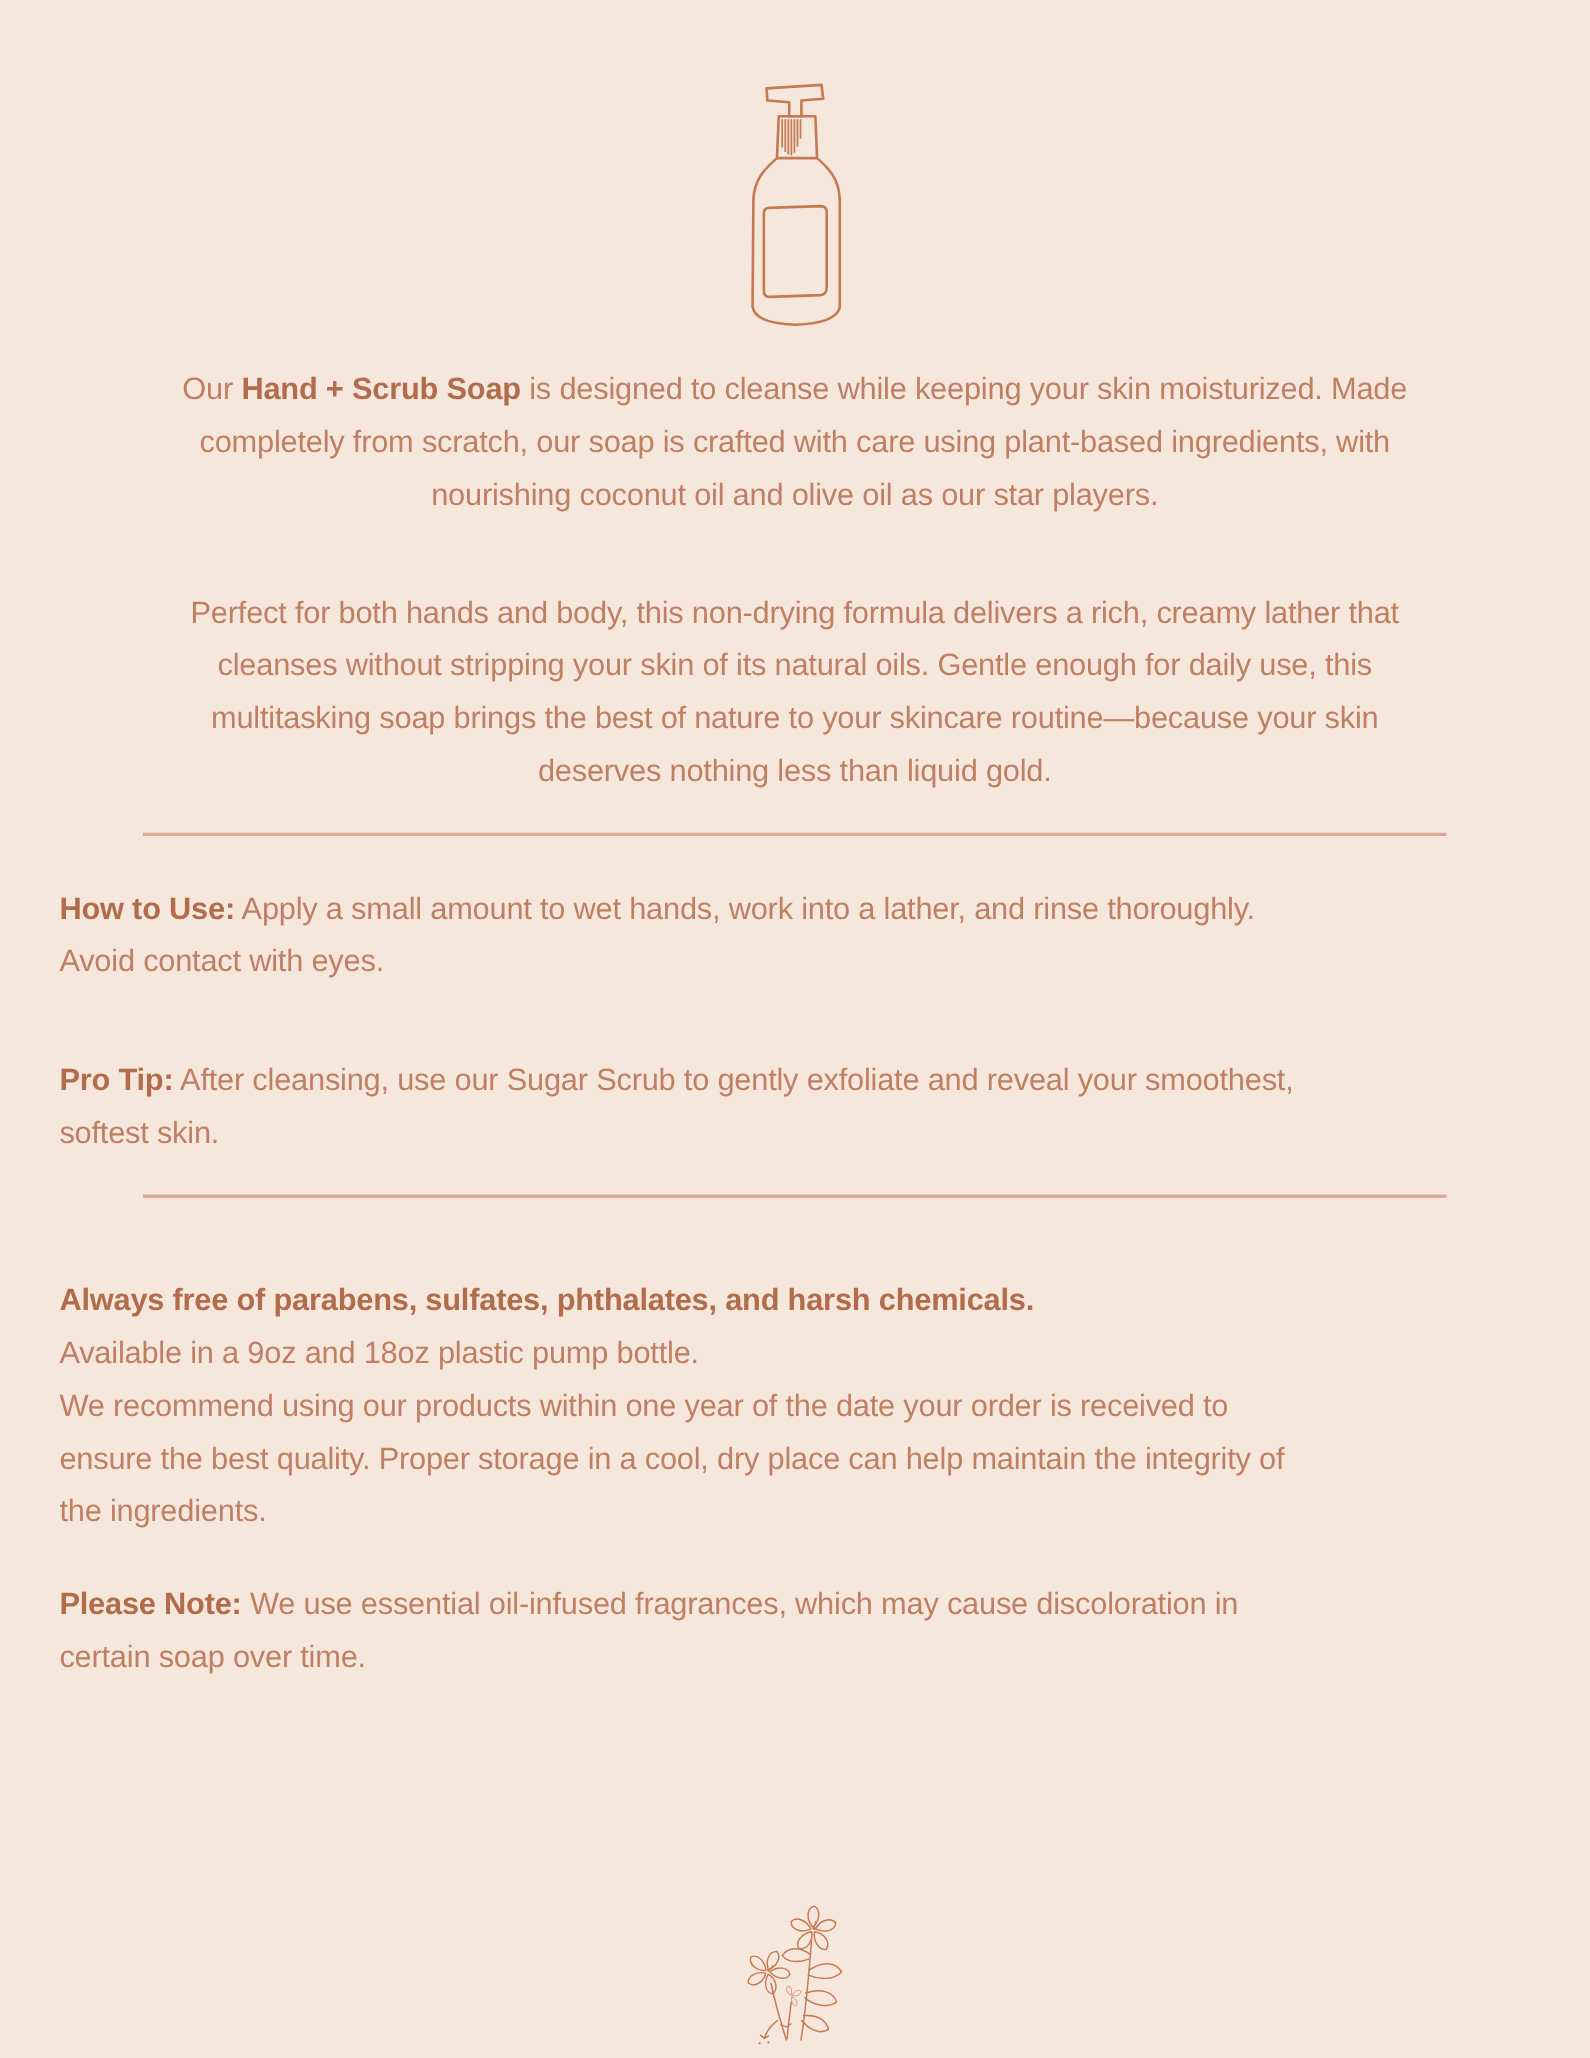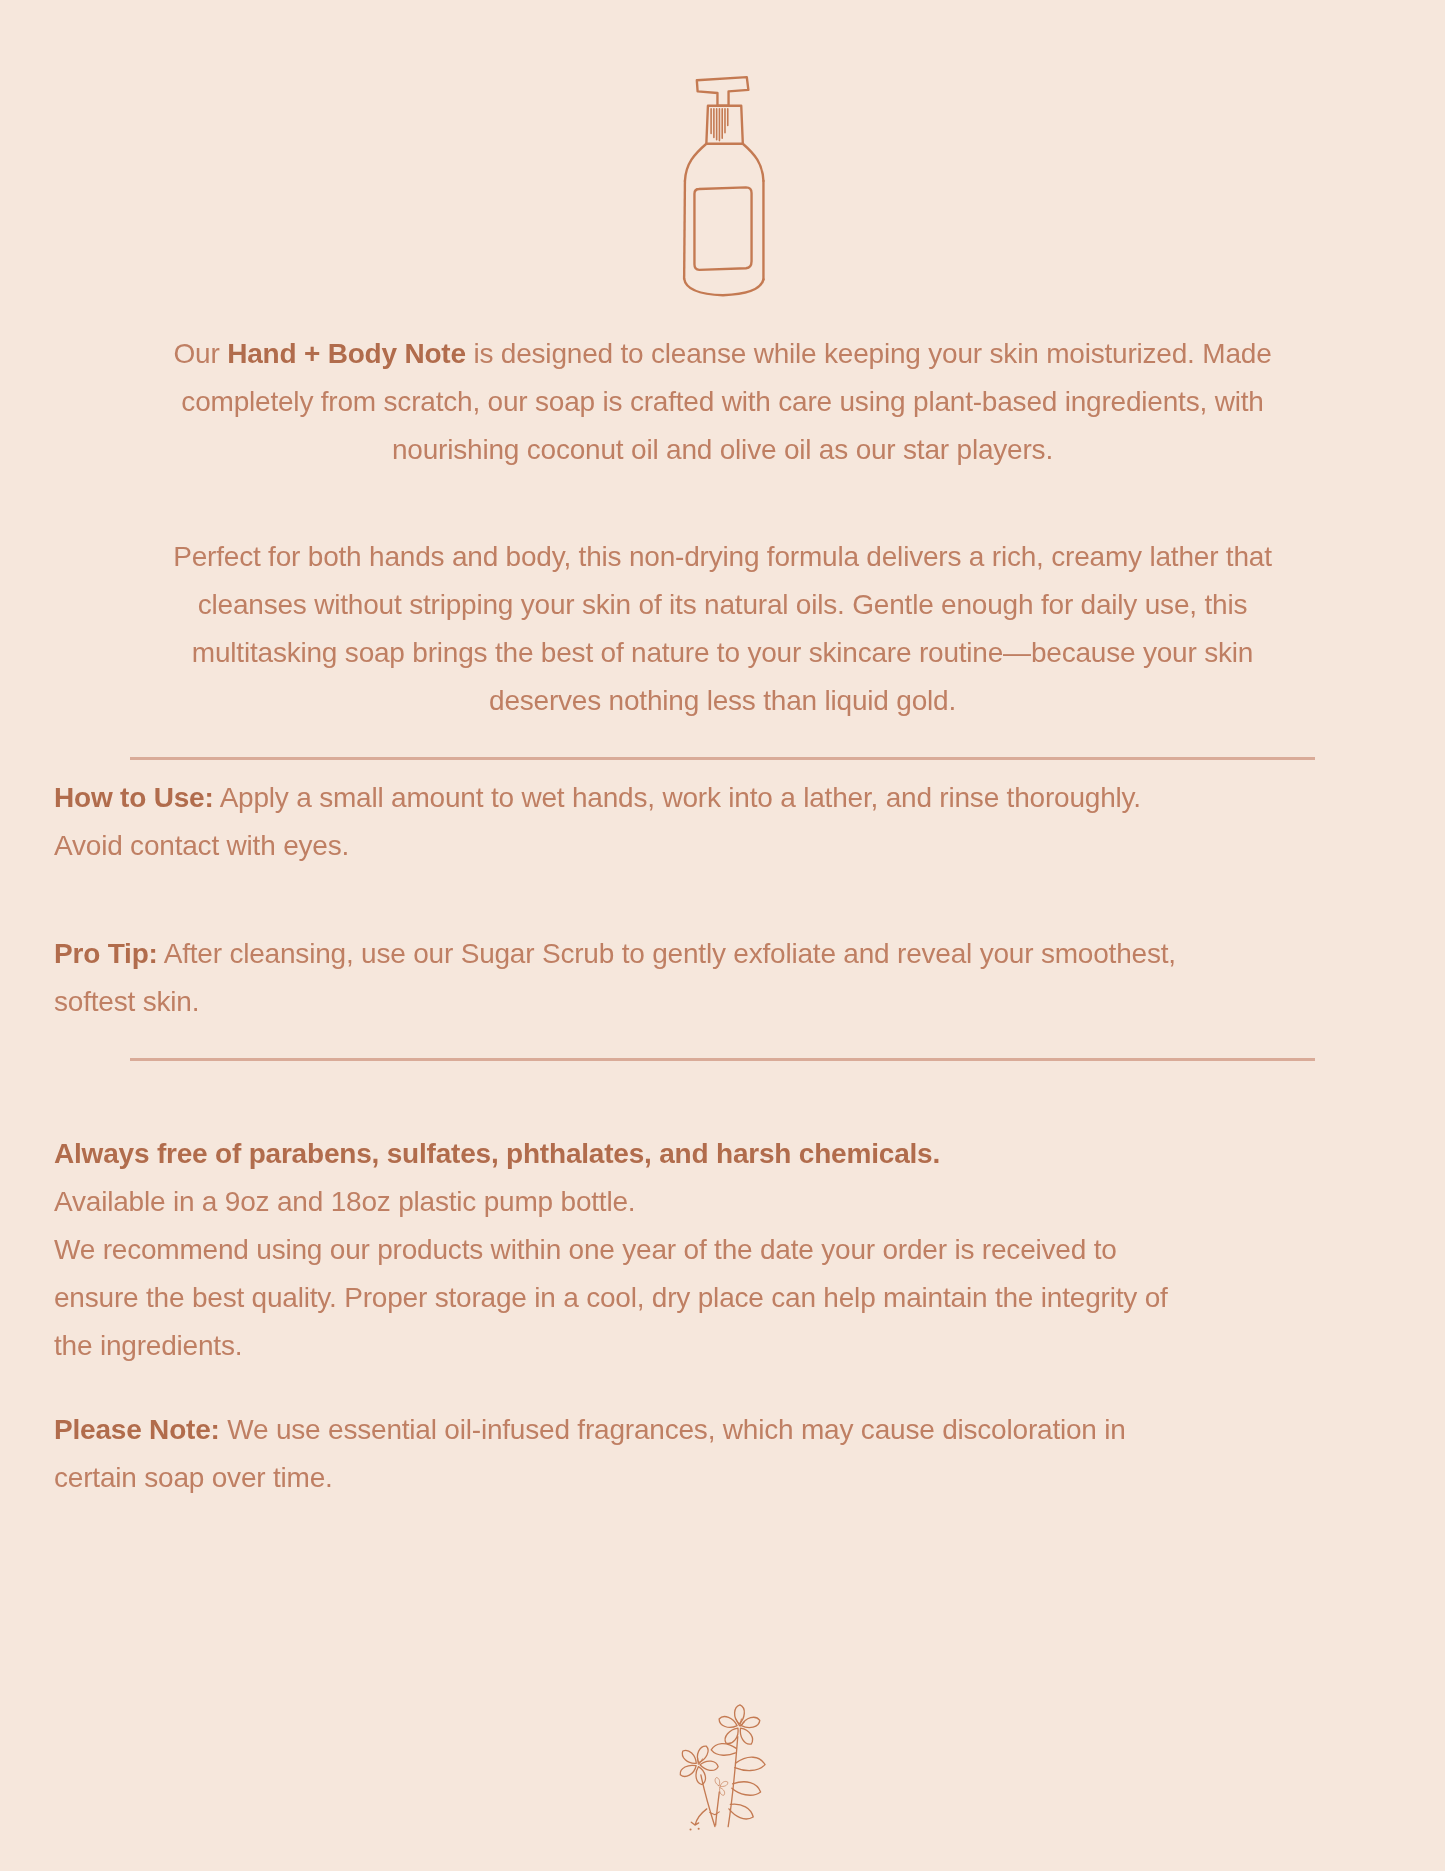--- a/index.html
+++ b/index.html
@@ -23,21 +23,21 @@
   .center { text-align:center; }
   .blk { display:block; }
   .divider {
     border:none; height:3px; background:#d9ab98;
     width:1185px; align-self:center; flex:none;
   }
   .bottle-wrap { margin-top:70px; text-align:center; height:230px; flex:none; }
   .p-intro    { margin-top:30px; }
   .p-benefits { margin-top:59px; }
   .divider-1  { margin-top:32px; }
-  .p-howto    { }
+  .p-howto    { margin-top:28px; }
   .p-protip   { margin-top:60px; }
   .divider-2  { margin-top:32px; }
   .p-details  { margin-top:55px; }
   .p-note     { margin-top:36px; }
   .flowers-wrap { margin-top:196px; text-align:center; flex:none; }
 </style>
 </head>
 <body>
 
 <div class="page">
@@ -51,21 +51,21 @@
         <path d="M39,93 C24,106 13,118 12,140"></path>
         <path d="M85,93 C100,106 110,118 111,140"></path>
         <path d="M12,140 L11,263"></path>
         <path d="M111,140 L111,264"></path>
         <path d="M11,263 C13,277 30,283 60,284 C90,283 108,277 111,264"></path>
         <path d="M30,150 L89,148 Q96,148 96,155 L96,241 Q96,249 89,250 L30,252 Q24,252 24,245 L24,156 Q24,150 30,150"></path>
       </g>
     </svg>
   </div>
 
-  <p class="center p-intro"><span>Our </span><b>Hand + Body Note</b><span class="pre"> is designed to cleanse while keeping your skin moisturized. Made
+  <p class="center p-intro"><span>Our </span><b>Hand + Scrub Soap</b><span class="pre"> is designed to cleanse while keeping your skin moisturized. Made
 completely from scratch, our soap is crafted with care using plant-based ingredients, with
 nourishing coconut oil and olive oil as our star players.</span></p>
 
   <p class="center p-benefits pre">Perfect for both hands and body, this non-drying formula delivers a rich, creamy lather that
 cleanses without stripping your skin of its natural oils. Gentle enough for daily use, this
 multitasking soap brings the best of nature to your skincare routine—because your skin
 deserves nothing less than liquid gold.</p>
 
   <hr class="divider divider-1">
 

